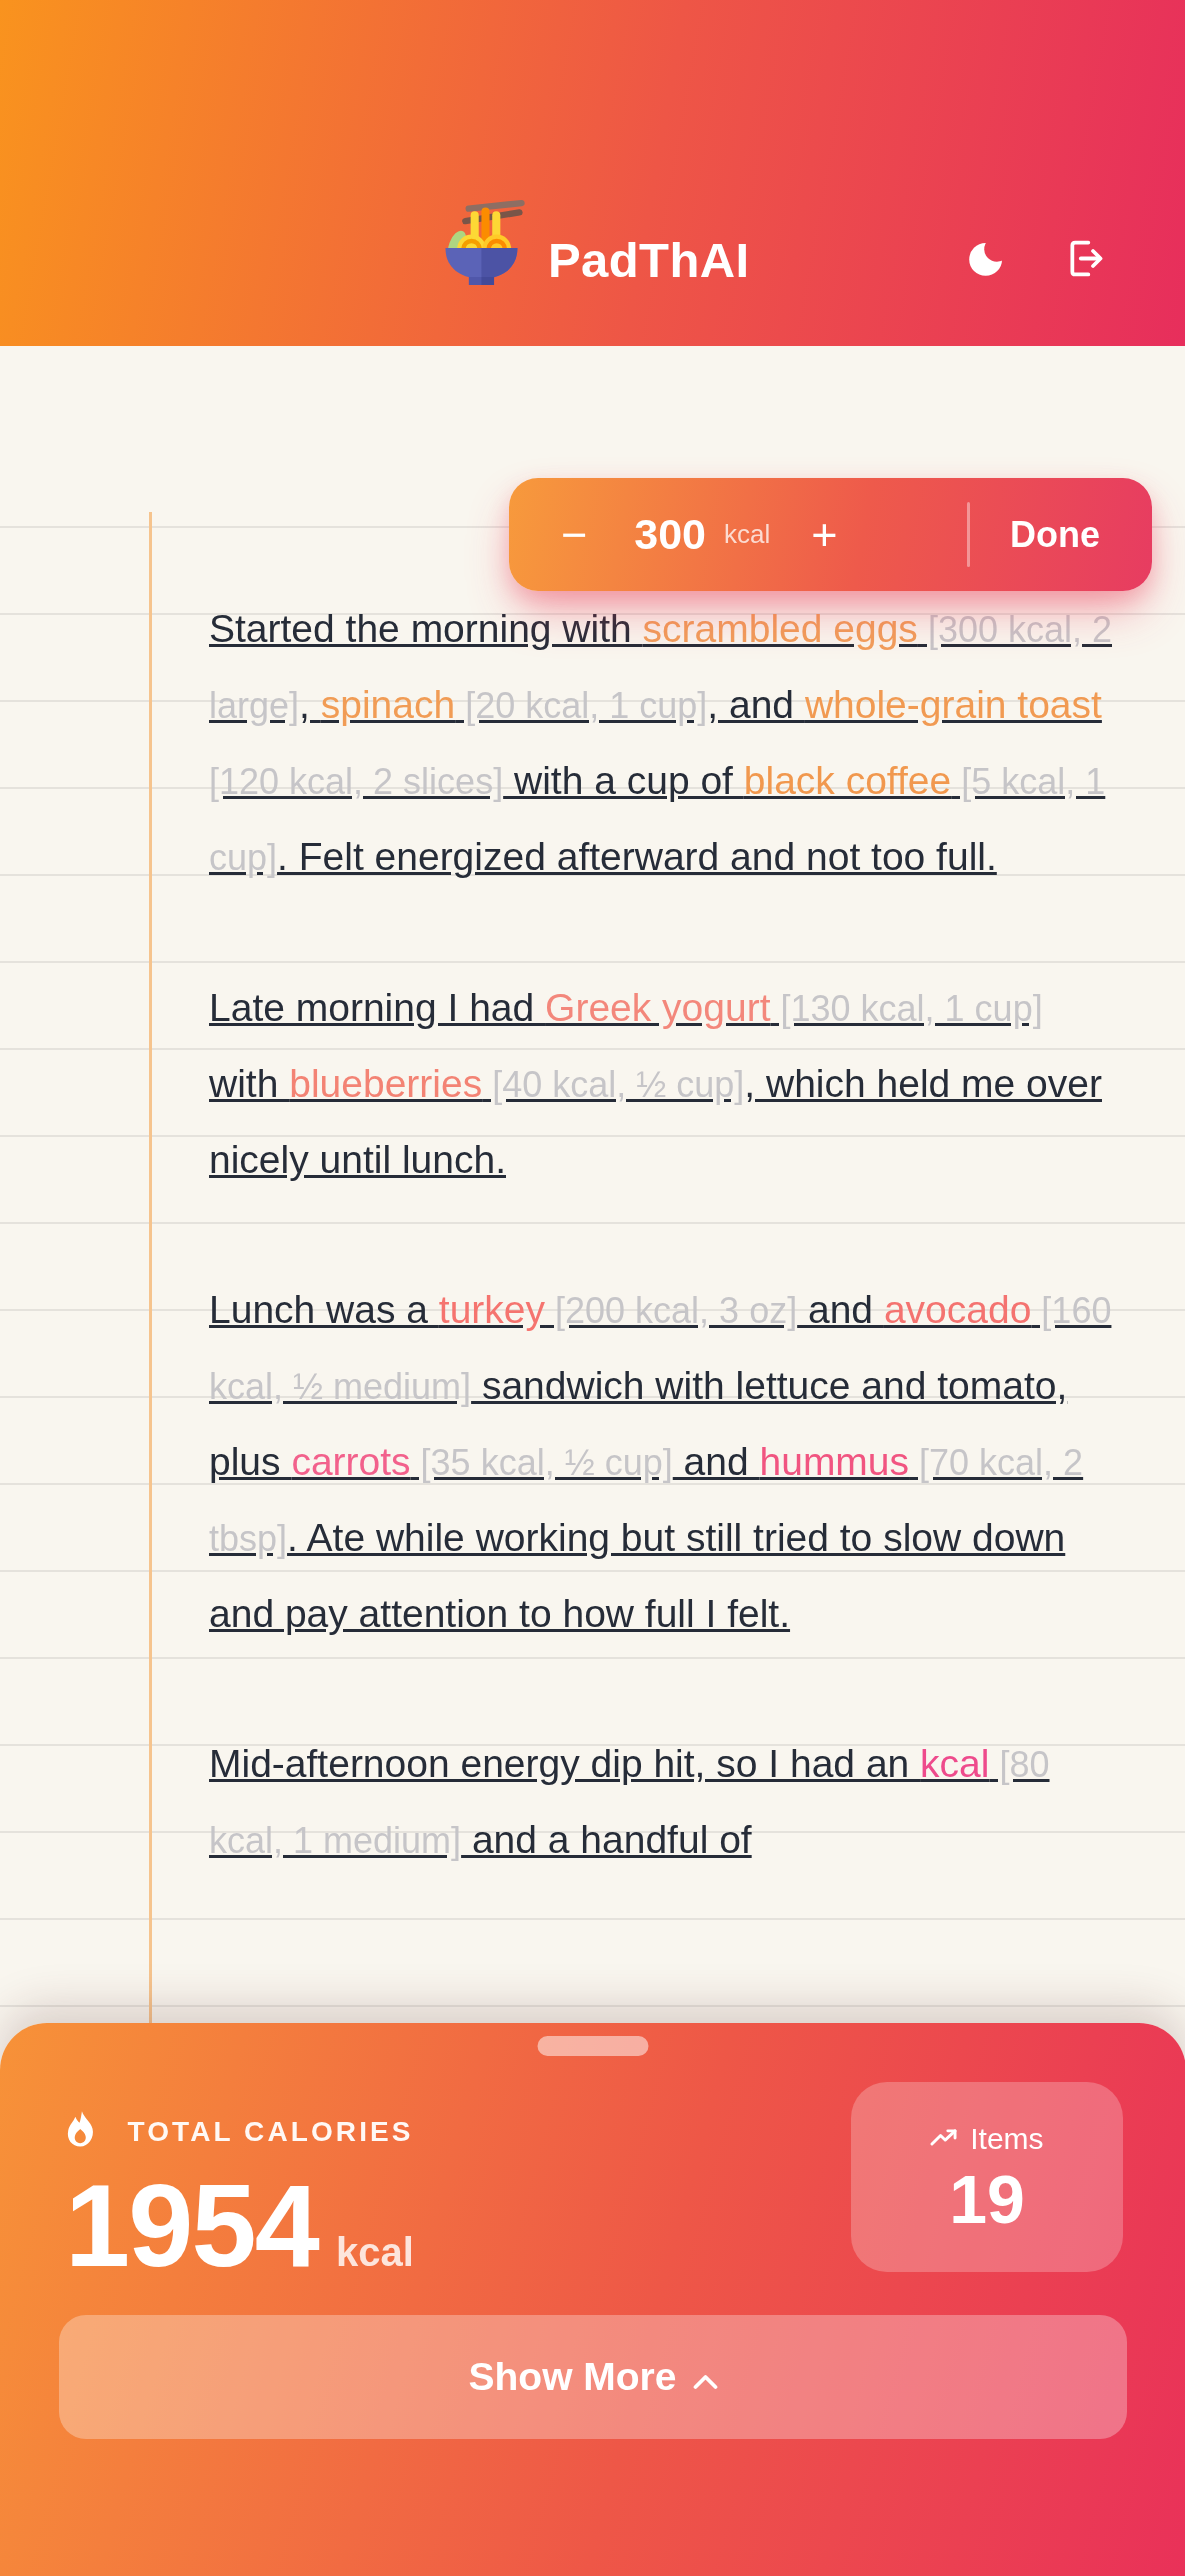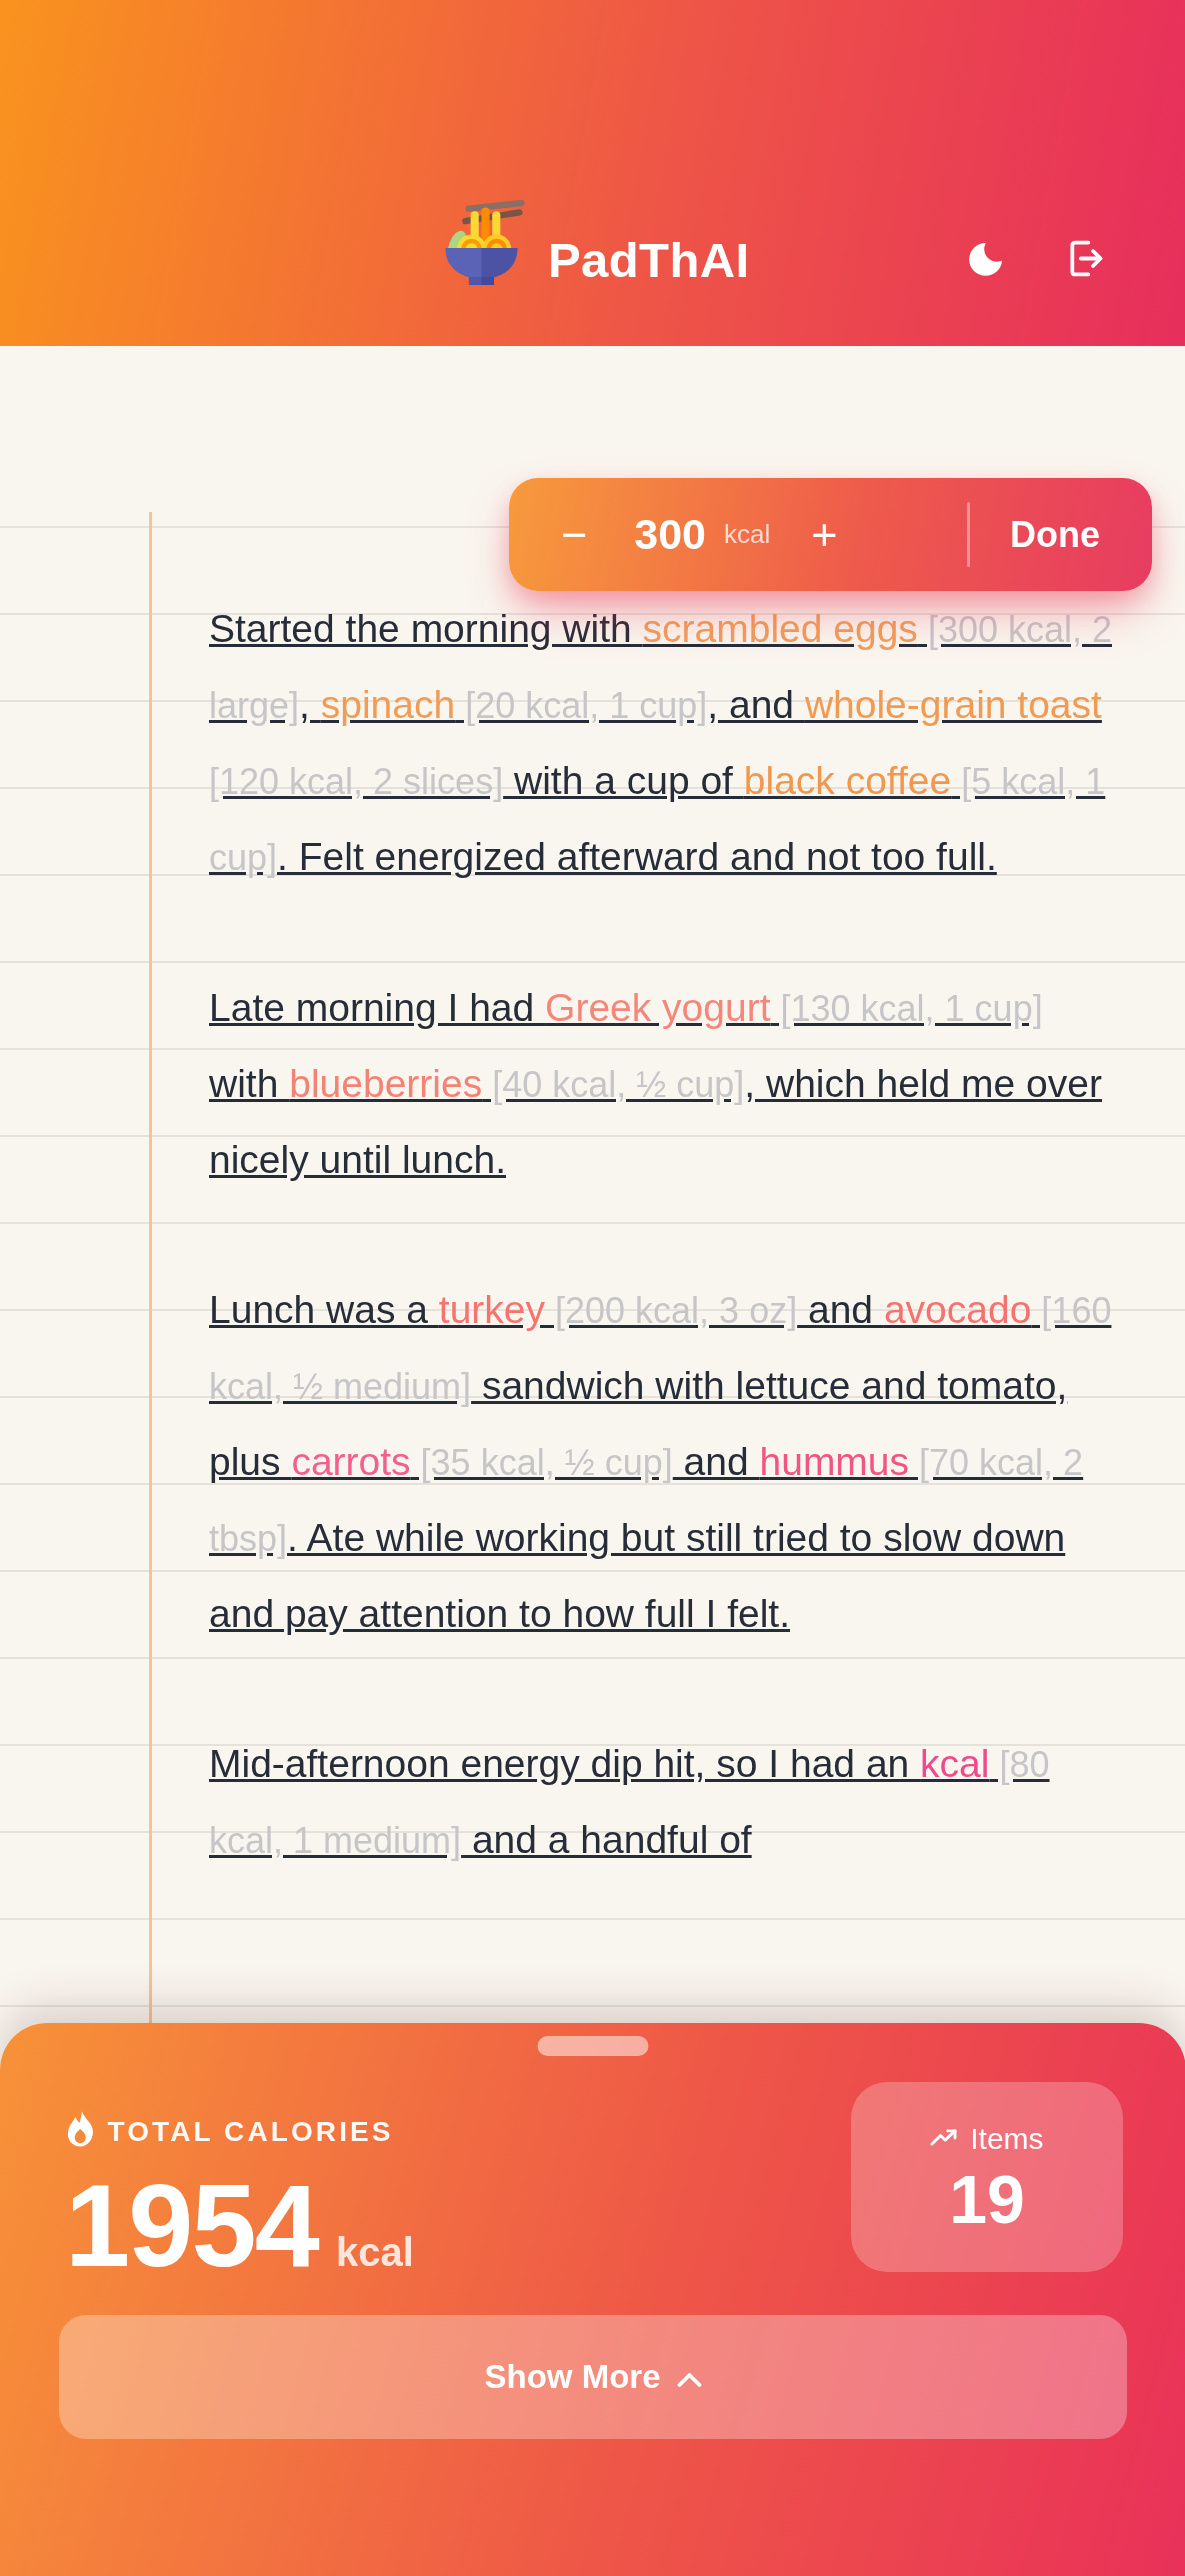--- a/index.html
+++ b/index.html
@@ -97,40 +97,40 @@
     background:linear-gradient(105deg,#f79238 0%,#ee5747 55%,#e93159 100%);
     box-shadow:0 -16px 45px rgba(80,30,30,.18);
     color:#fff;
   }
   .drag-handle{
     position:absolute;left:50%;top:12.6px;transform:translateX(-50%);
     width:111px;height:20px;border-radius:10px;background:rgba(255,255,255,.5);
     border:none;cursor:grab;padding:0;
   }
   .summary-left{position:absolute;left:65px;top:88px;}
-  .total-label-row{display:flex;align-items:center;gap:12px;}
+  .total-label-row{display:flex;align-items:center;gap:32px;}
   .total-label{
     font-size:28px;font-weight:700;letter-spacing:3.1px;color:rgba(255,255,255,.95);
   }
   .total-value-row{display:flex;align-items:baseline;margin-top:12.6px;}
   .total-value{font-size:117px;font-weight:800;line-height:1.05;letter-spacing:-1.8px;}
   .total-unit{font-size:40px;font-weight:600;color:rgba(255,255,255,.82);margin-left:18px;}
   .items-card{
     position:absolute;right:63px;top:59px;width:272px;height:190px;
     border-radius:36px;background:rgba(255,255,255,.24);
     display:flex;flex-direction:column;align-items:center;justify-content:center;gap:9px;
   }
   .items-label-row{display:flex;align-items:center;gap:10.8px;}
   .items-label{font-size:30px;font-weight:500;color:#fff;}
   .items-value{font-size:68px;font-weight:800;line-height:1;}
   .show-more-button{
     position:absolute;left:59px;right:59px;top:292px;height:124px;
     border:none;border-radius:27px;background:rgba(255,255,255,.3);
     display:flex;align-items:center;justify-content:center;gap:16px;
-    color:#fff;font-size:33px;font-weight:700;cursor:pointer;font-family:inherit;
+    color:#fff;font-size:39px;font-weight:700;cursor:pointer;font-family:inherit;
   }
 </style>
 </head>
 <body>
 
 <div class="screen">
 
   <div class="paper">
     <div class="margin-line"></div>
     <div class="journal-text">

